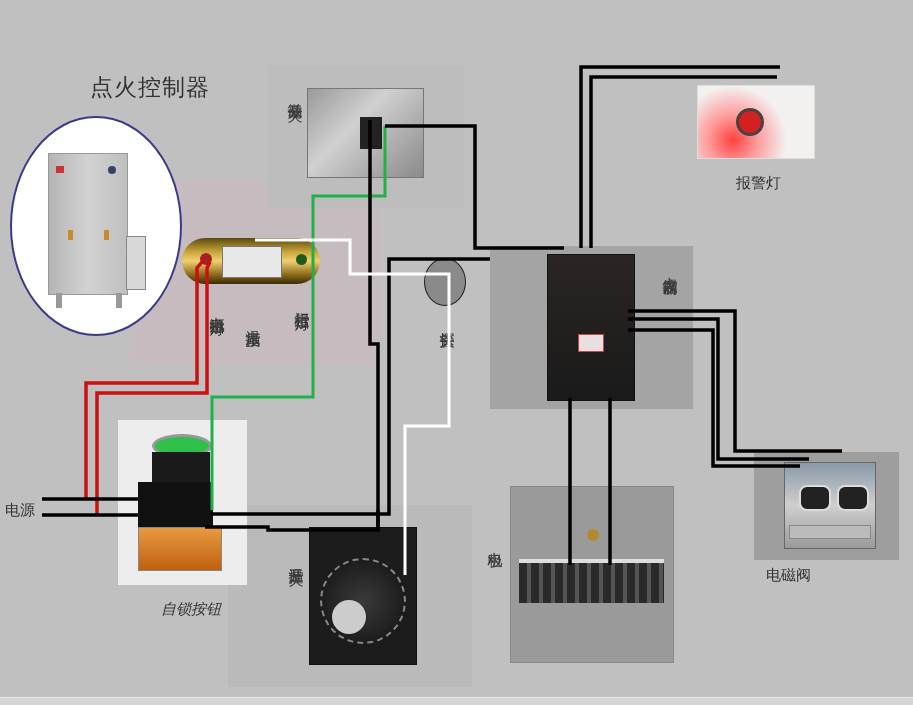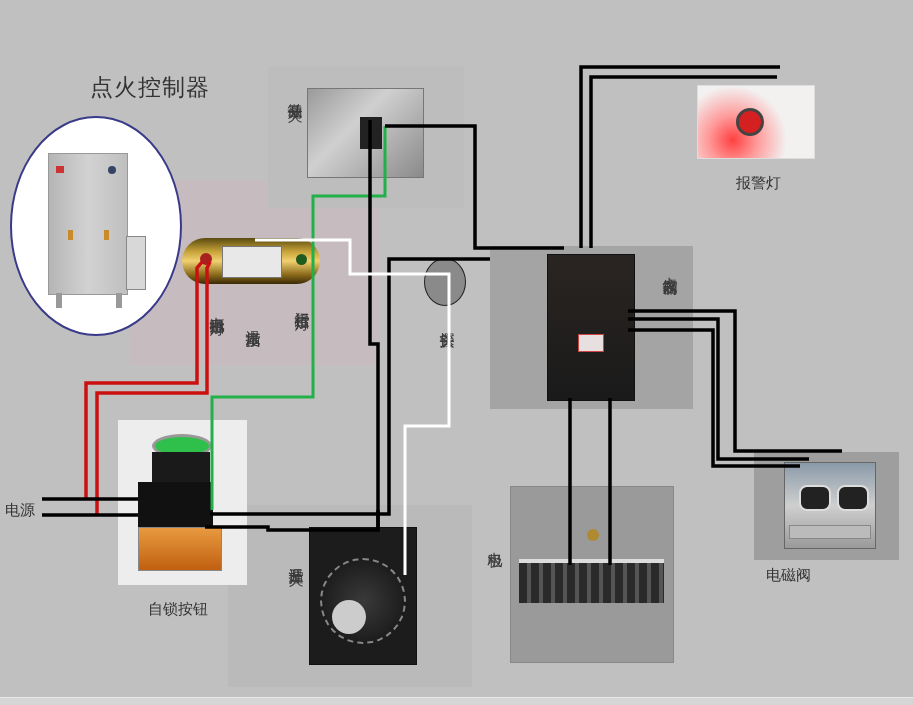--- a/index.html
+++ b/index.html
@@ -80,21 +80,21 @@
   <div style="position:absolute;left:22px;top:72px;width:34px;height:34px;border-radius:50%;background:#ccc;"></div>
 </div>
 <div class="abs vtext" style="left:286px;top:556px;">温控开关</div>
 
 <div class="abs" style="left:118px;top:420px;width:129px;height:165px;background:#ededed;">
   <div style="position:absolute;left:34px;top:14px;width:54px;height:18px;border-radius:50%;background:#2ec04a;border:3px solid #999;"></div>
   <div style="position:absolute;left:34px;top:32px;width:58px;height:30px;background:#1a1a1a;"></div>
   <div style="position:absolute;left:20px;top:62px;width:75px;height:45px;background:#111;"></div>
   <div style="position:absolute;left:20px;top:107px;width:82px;height:42px;background:linear-gradient(180deg,#e89a40,#c06010);border:1px solid #888;"></div>
 </div>
-<div class="abs label" style="left:148px;top:600px;">自锁按钮</div>
+<div class="abs label" style="left:161px;top:600px;font-style:italic;">自锁按钮</div>
 
 <div class="abs label" style="left:5px;top:501px;">电源</div>
 
 <svg class="wires" width="913" height="705">
   <g fill="none" stroke-linejoin="miter">
 
     <polyline stroke="#cc1010" stroke-width="3.5" points="86,499 86,383 197,383 197,268 202,262"></polyline>
     <polyline stroke="#cc1010" stroke-width="3.5" points="97,515 97,393 207,393 207,268 210,262"></polyline>
 
     <polyline stroke="#000" stroke-width="3.5" points="42,499 138,499"></polyline>

